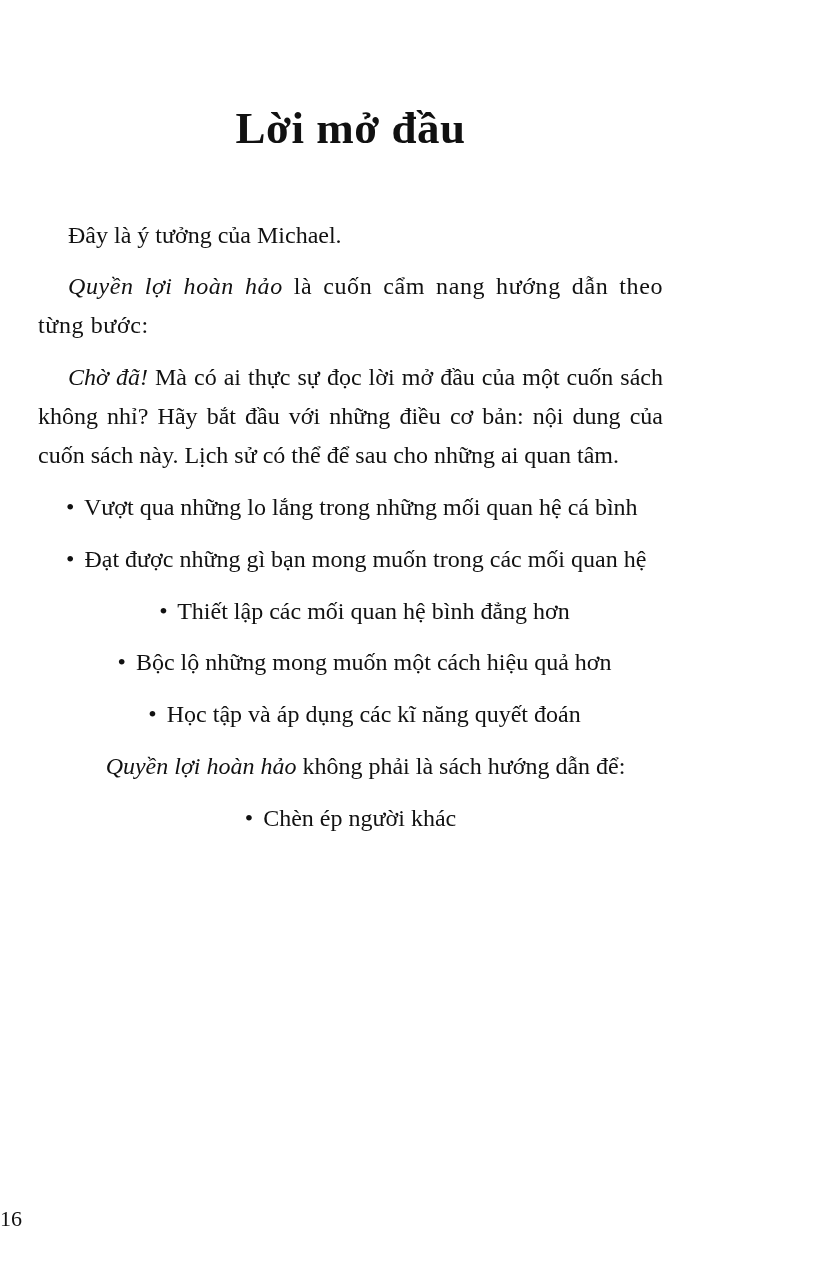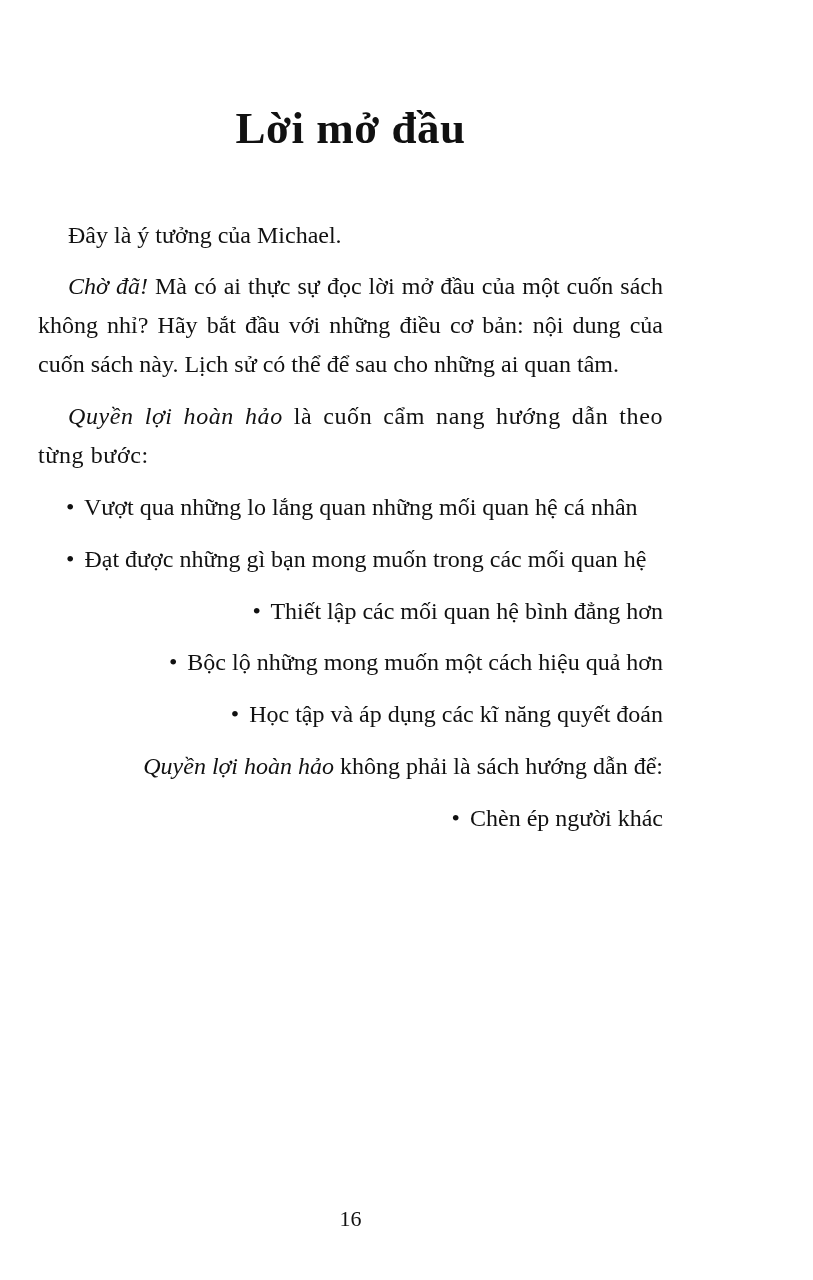--- a/index.html
+++ b/index.html
@@ -39,68 +39,67 @@
     text-align: justify;
     text-justify: inter-word;
   }
   p {
     margin: 0 0 13px 0;
   }
   p.indent {
     text-indent: 30px;
   }
   p.nojust {
-    text-align: right;
+    text-align: center;
   }
   .italic {
     font-style: italic;
   }
   .bullet {
     margin: 0 0 13px 0;
     text-align: justify;
     text-indent: 28px;
   }
   .bullet .dot {
     letter-spacing: 4px;
   }
   .spaced {
     letter-spacing: 0.6px;
   }
   .page-number {
     position: absolute;
     bottom: 48px;
     left: 0;
     right: 0;
-    text-align: center;
     font-size: 22px;
   }
 </style>
 </head>
 <body>
 
 <div class="page">
 
   <h1 class="page-title">Lời mở đầu</h1>
 
   <div class="content">
 
     <p class="indent">Đây là ý tưởng của Michael.</p>
 
 
     <p class="indent">
-      <span class="italic">Chờ đã!</span><span> Mà có ai thực sự đọc lời mở đầu của một cuốn sách không nhỉ? Hãy bắt đầu với những điều cơ bản: nội dung của cuốn sách này. Lịch sử có thể để sau cho những ai quan tâm.</span>
+      <span class="italic spaced">Quyền lợi hoàn hảo</span><span class="spaced"> là cuốn cẩm nang hướng dẫn theo từng bước:</span>
     </p>
 
     <p class="indent">
-      <span class="italic spaced">Quyền lợi hoàn hảo</span><span class="spaced"> là cuốn cẩm nang hướng dẫn theo từng bước:</span>
+      <span class="italic">Chờ đã!</span><span> Mà có ai thực sự đọc lời mở đầu của một cuốn sách không nhỉ? Hãy bắt đầu với những điều cơ bản: nội dung của cuốn sách này. Lịch sử có thể để sau cho những ai quan tâm.</span>
     </p>
 
     <p class="bullet">
       <span class="dot">•</span>
-      <span>Vượt qua những lo lắng quan những mối quan hệ cá nhân</span>
+      <span>Vượt qua những lo lắng trong những mối quan hệ cá bình</span>
     </p>
 
     <p class="bullet">
       <span class="dot">•</span>
       <span>Đạt được những gì bạn mong muốn trong các mối quan hệ</span>
     </p>
 
     <p class="bullet nojust">
       <span class="dot">•</span>
       <span>Thiết lập các mối quan hệ bình đẳng hơn</span>

